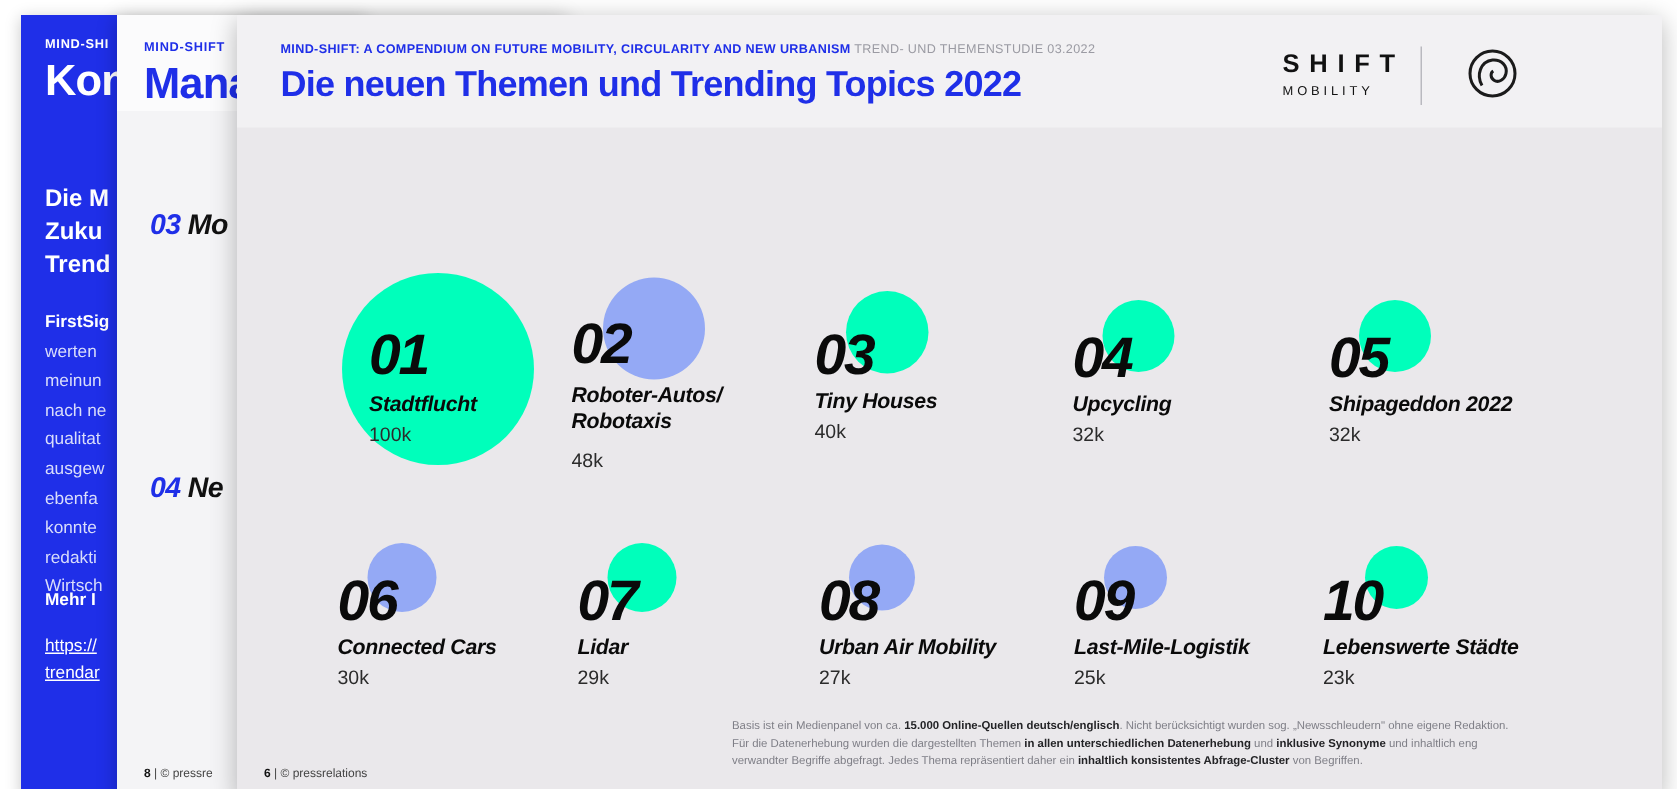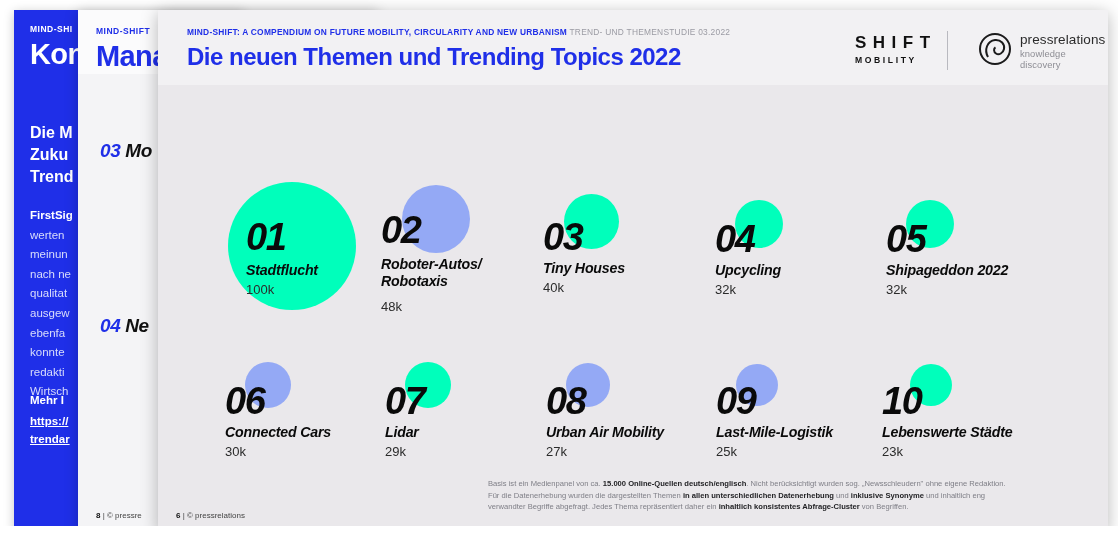--- a/index.html
+++ b/index.html
@@ -20,22 +20,22 @@
   .sb-eyebrow { position:absolute; left:16px; top:14px; font-size:8.5px; font-weight:700;
     color:#ffffff; letter-spacing:.5px; white-space:nowrap; }
   .sb-title { position:absolute; left:16px; top:28px; font-size:29px; font-weight:700;
     color:#ffffff; white-space:nowrap; letter-spacing:-.6px;}
   .sb-head { position:absolute; left:16px; top:112px; font-size:16px; font-weight:700;
     color:#ffffff; line-height:22px; white-space:nowrap;}
   .sb-body { position:absolute; left:16px; top:196px; font-size:11.5px; color:#d9ddfb;
     line-height:19.6px; white-space:nowrap;}
   .sb-body b { color:#ffffff; }
   .sb-more { position:absolute; left:16px; top:384px; font-size:11.5px; font-weight:700; color:#ffffff;}
-  .sb-link { position:absolute; left:16px; top:402px; font-size:11.5px; color:#ffffff;
-    text-decoration:underline; line-height:18px; white-space:nowrap;font-weight:bold;}
+  .sb-link { position:absolute; left:16px; top:412px; font-size:11.5px; color:#ffffff;
+    text-decoration:underline; line-height:18px; white-space:nowrap;}
 
   
   .slide-white {
     position: absolute; left: 78px; top: 10px; width: 300px; height: 522px;
     background: #f4f4f6; overflow: hidden;
     box-shadow: 0 2px 12px rgba(0,0,0,0.25);
   }
   .sw-topband { position:absolute; left:0; top:0; width:100%; height:64px; background:#fbfbfc; }
   .sw-eyebrow { position:absolute; left:18px; top:16px; font-size:8.5px; font-weight:700;
     color:#1F2FE8; letter-spacing:.5px; white-space:nowrap;}
@@ -66,21 +66,21 @@
     white-space:nowrap; }
   .m-eyebrow .strong { color:#1F2FE8; font-weight:700; }
   .m-eyebrow .light  { color:#9b9ba3; font-weight:400; }
 
   .m-title { position:absolute; left:29px; top:33px; font-size:24px; font-weight:700;
     color:#1F2FE8; letter-spacing:-.5px; white-space:nowrap;}
 
   
   .logo-shift { position:absolute; left:697px; top:23px; }
   .logo-shift .w1 { font-size:17px; font-weight:700; letter-spacing:6.5px; color:#111; }
-  .logo-shift .w2 { font-size:8.6px; font-weight:700; letter-spacing:2.6px; color:#111; margin-top:2px; }
+  .logo-shift .w2 { font-size:8.6px; font-weight:400; letter-spacing:2.6px; color:#111; margin-top:2px; }
   .logo-div { position:absolute; left:789px; top:21px; width:1px; height:39px; background:#b9b9bf; }
   .logo-pr { position:absolute; left:820px; top:22px; display:flex; align-items:center; gap:8px; }
   .logo-pr .txt .l1 { font-size:13.5px; color:#2b2b2b; letter-spacing:.1px; }
   .logo-pr .txt .l2 { font-size:9.4px; color:#8d8d94; letter-spacing:.1px; margin-top:1px;}
 
   
   .m-head { position:absolute; left:29px; top:122px; font-size:23px; white-space:nowrap; }
   .m-head .b { font-weight:700; font-style:italic; color:#111; letter-spacing:-.4px;}
   .m-head .n { font-weight:400; color:#3a3a3a; }
 
@@ -187,24 +187,20 @@
       <div class="w2">MOBILITY</div>
     </div>
     <div class="logo-div"></div>
     <div class="logo-pr">
       <span>
         <svg width="34" height="34" viewBox="0 0 34 34" fill="none" stroke="#1b1b1b" stroke-width="2">
           <circle cx="17" cy="17" r="15"></circle>
           <path d="M10 25 C6 18, 9 9, 17 8 C23 7.5, 27 12, 26 17 C25.2 21, 21 23.5, 18 21.5 C15.5 19.8, 15.5 16.5, 17.5 15.3"></path>
         </svg>
       </span>
-      <span class="txt">
-        <div class="l1">pressrelations</div>
-        <div class="l2">knowledge discovery</div>
-      </span>
     </div>
 
 
     <div class="grid" id="grid">
         <div class="item" style="left: 20px; top: 160px;">
           <div class="bubble" style="width: 128px; height: 128px; left: 50px; top: 12px; background: rgb(0, 255, 187);"></div>
           <div class="num" style="left: 68px; top: 48px;">01</div>
           <div class="label" style="left: 68px; top: 92px;">Stadtflucht</div>
           <div class="value" style="left: 68px; top: 112px;">100k</div>
         </div>

